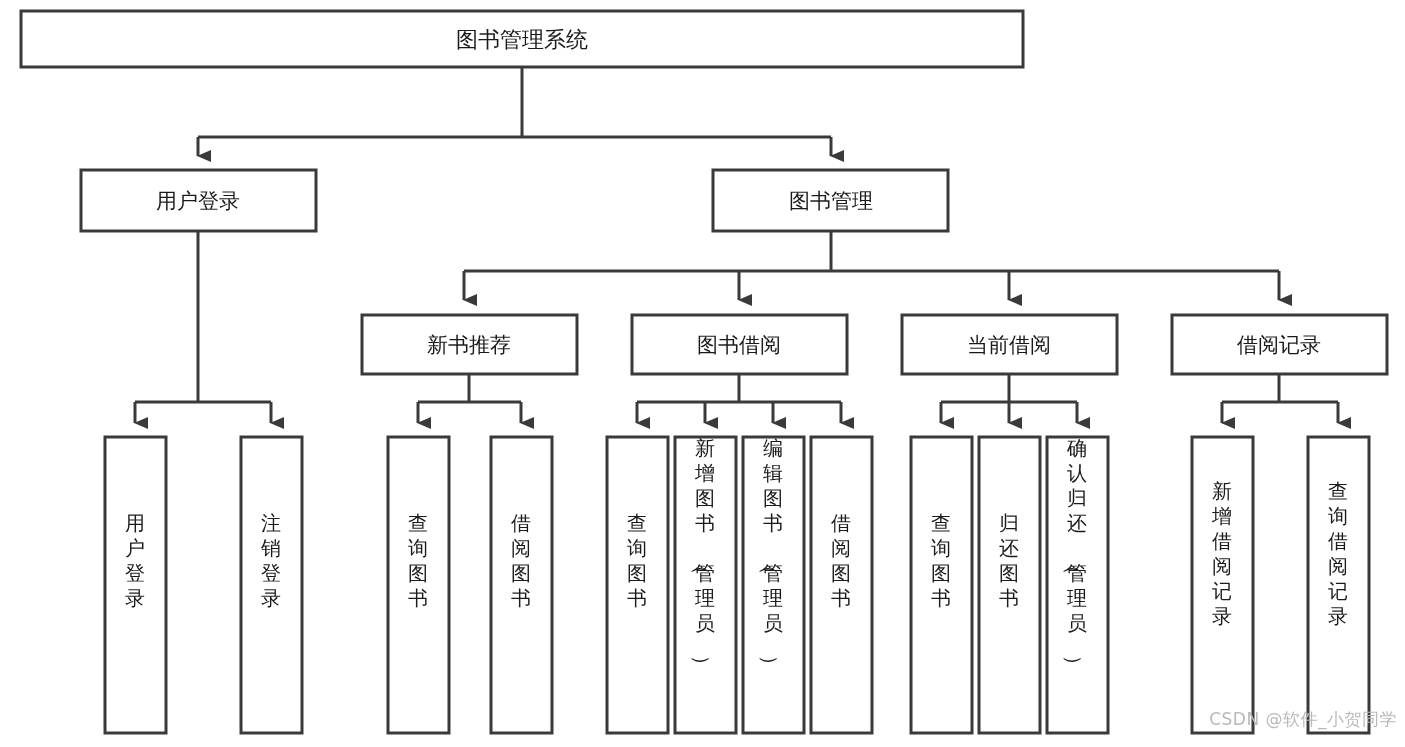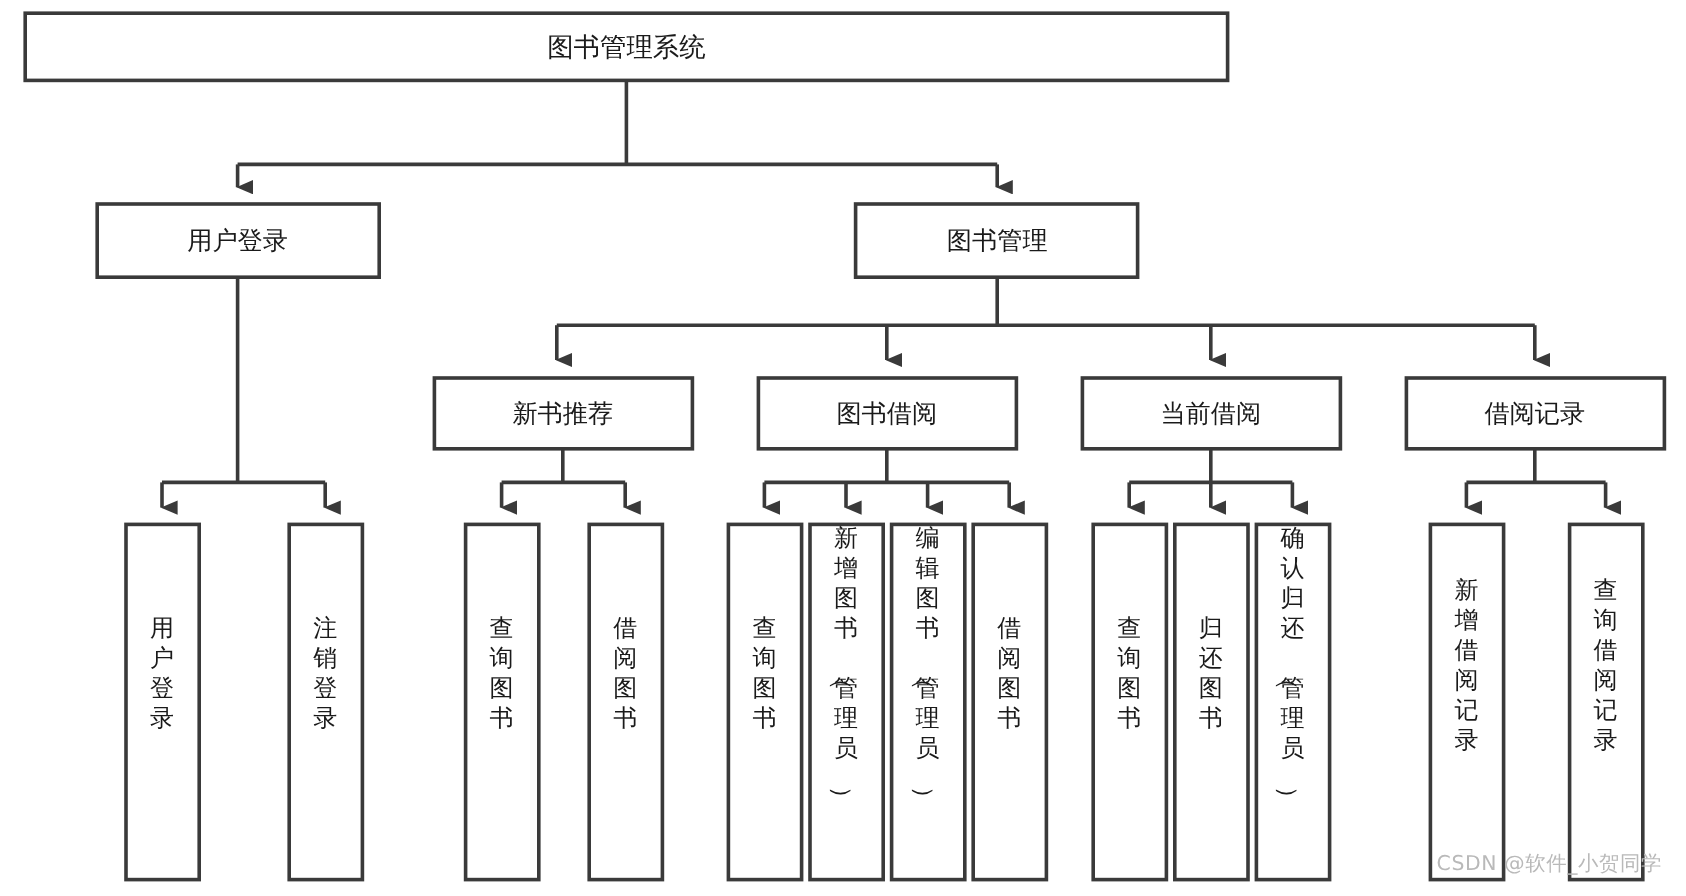--- a/index.html
+++ b/index.html
@@ -50,21 +50,21 @@
     stroke: #3a3a3a;
     stroke-width: 3;
     fill: none;
   }
   .arrow-head {
     fill: #3a3a3a;
     stroke: none;
   }
   .watermark-text {
     position: absolute;
-    right: 20px;
+    right: 8px;
     bottom: 4px;
     font-family: "DejaVu Sans", "Liberation Sans", sans-serif;
     font-size: 17px;
     color: #b9b9b9;
     white-space: nowrap;
     letter-spacing: 0.5px;
   }
 </style>
 </head>
 <body>

